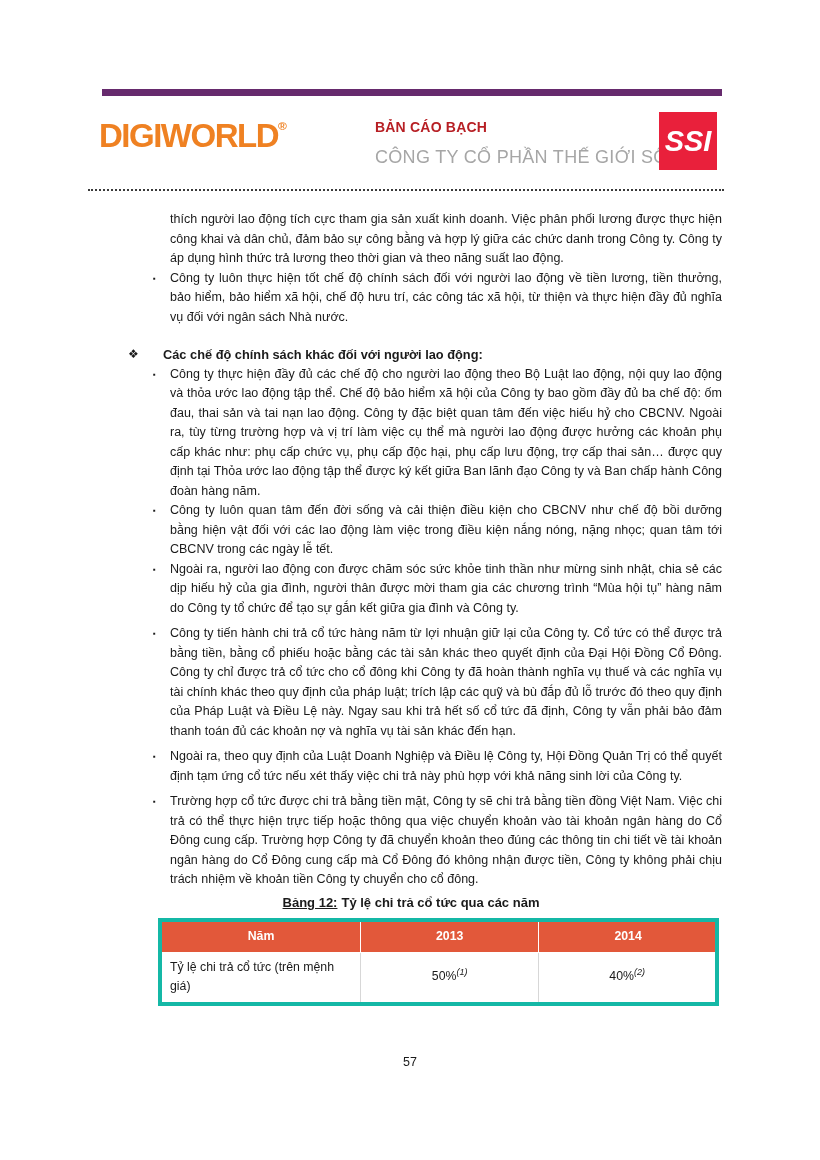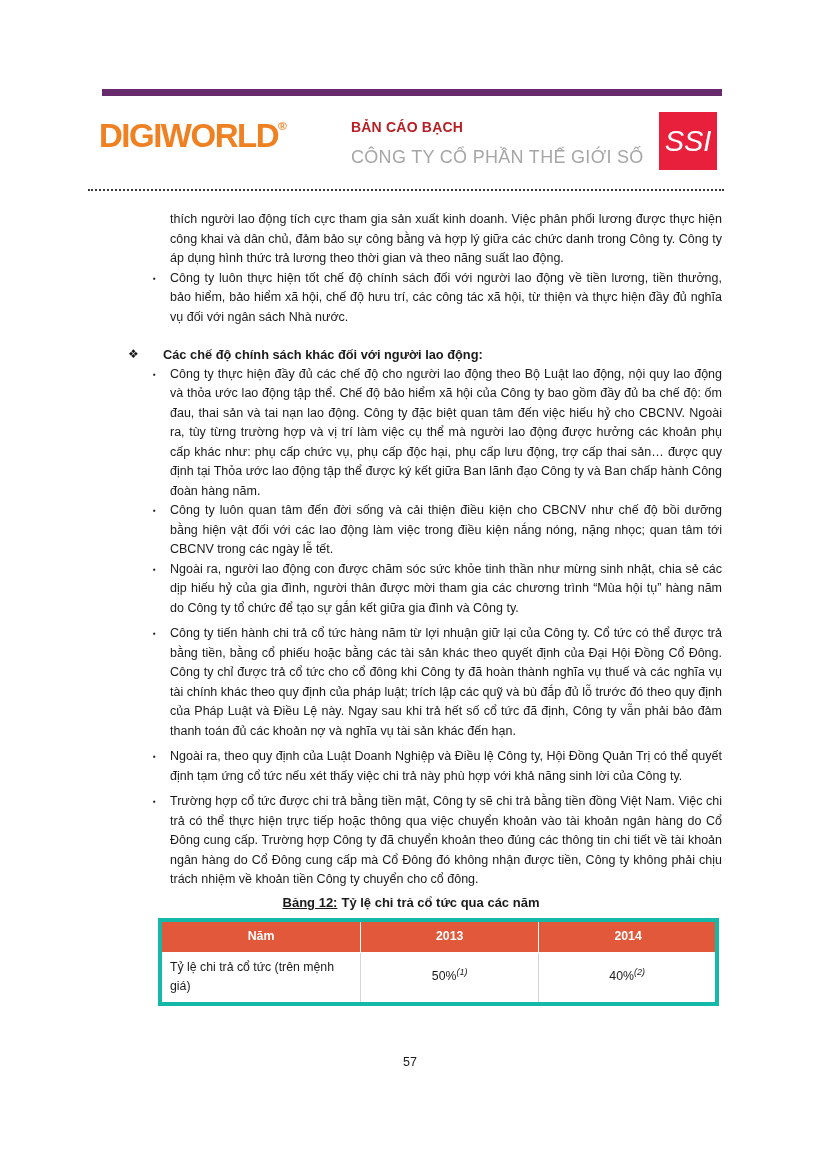--- a/index.html
+++ b/index.html
@@ -8,26 +8,26 @@
     font-family:"Liberation Sans", sans-serif; color:#1a1a1a; overflow:hidden;
   }
 
   
   .top-bar { position:absolute; left:102px; top:89px; width:620px; height:7px;
              background:var(--accent-purple,#662A6D); }
   .logo { position:absolute; left:99px; top:118px; color:var(--logo-orange,#EF8122);
           font-weight:bold; font-size:33px; letter-spacing:-1.5px; white-space:nowrap;
           transform:scaleY(0.98); transform-origin:left top; }
   .logo sup { font-size:12px; letter-spacing:0; vertical-align:18px; }
-  .title-block { position:absolute; left:351px; top:119px; }
+  .title-block { position:absolute; left:375px; top:119px; }
   .doc-title { font-size:14px; font-weight:bold; color:var(--title-red,#B71F24); letter-spacing:0.2px; }
   .company-name { font-size:18px; color:var(--subtitle-gray,#A6A6A6); margin-top:12px; letter-spacing:0.3px; }
   .ssi-logo { position:absolute; left:659px; top:112px; width:58px; height:58px;
               background:var(--ssi-red,#E9203B); display:flex; align-items:center; justify-content:center; }
-  .ssi-text { color:#ffffff; font-size:29px; font-weight:normal; font-style:italic; }
+  .ssi-text { color:#ffffff; font-size:29px; font-weight:bold; font-style:italic; }
   .dotted-rule { position:absolute; left:88px; top:189px; width:636px; height:0;
                  border-top:2px dotted #3a3a3a; }
 
   
   .content { position:absolute; left:100px; top:210px; width:622px;
              font-size:12.5px; line-height:19.5px; }
   .para { margin:0 0 0 70px; text-align:justify; }
   .bullet { display:flex; margin:0 0 0 53px; }
   .bullet .b-marker { flex:0 0 17px; font-size:8px; line-height:19.5px; }
   .bullet .b-text { flex:1; text-align:justify; }

